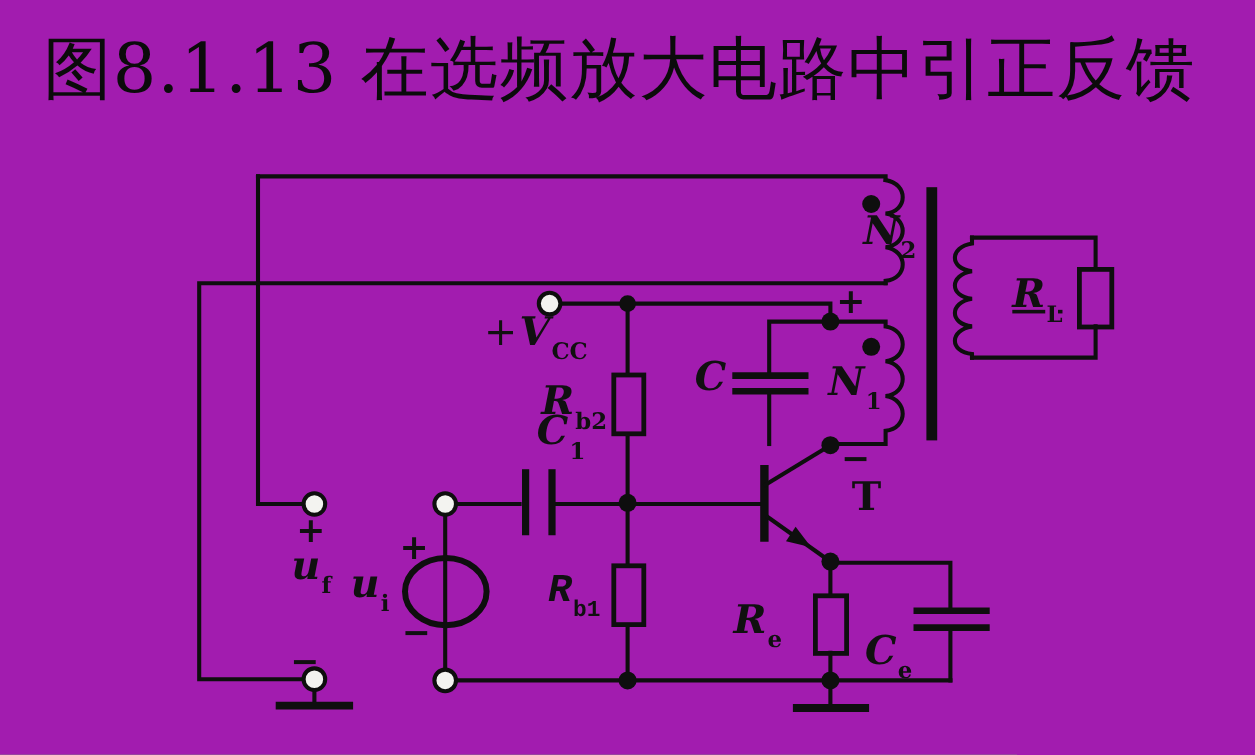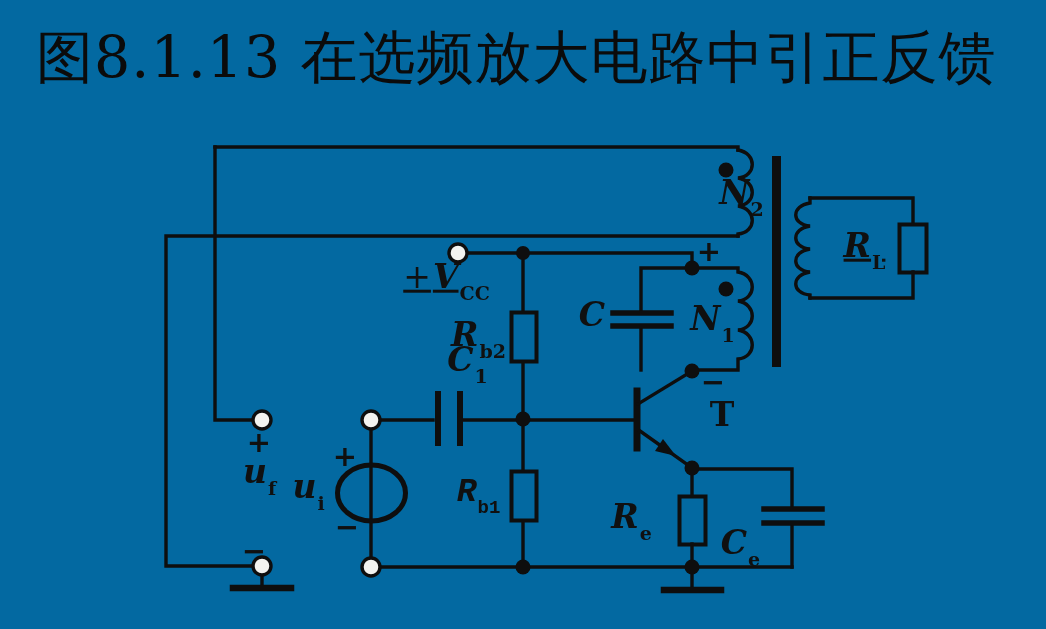--- a/index.html
+++ b/index.html
@@ -1,18 +1,18 @@
 <!DOCTYPE html>
 <html><head>
 <meta charset="utf-8">
 <style>
   html,body{margin:0;padding:0;background:#888;}
   .stage{
     position:relative;width:1046px;height:629px;overflow:hidden;
-    background:#0369a1;
+    background:#a21caf;
     font-family:"DejaVu Serif", serif;
     color:#0e0e0e;
   }
   .title{
     position:absolute;left:36px;top:20px;width:980px;
     font-size:57px;font-weight:500;letter-spacing:1px;
     color:#0b0b0b;white-space:nowrap;
   }
   svg{position:absolute;left:0;top:0;}
   .lbl{
@@ -150,21 +150,21 @@
         <circle cx="692" cy="567" r="7.5"></circle>
       </g>
 
       <g fill="#0e0e0e" stroke="none">
         <circle cx="726" cy="170" r="7.5"></circle>
         <circle cx="726" cy="289" r="7.5"></circle>
       </g>
     </g>
   </svg>
 
-  <div class="lbl" style="left:446px;top:279px;text-decoration:underline;"><span class="pfx">+</span><span>V</span><sub>CC</sub></div>
+  <div class="lbl" style="left:446px;top:279px;"><span class="pfx">+</span><span>V</span><sub>CC</sub></div>
   <div class="lbl" style="left:478px;top:337px;text-align:right;"><span>R</span><sub>b2</sub></div>
   <div class="lbl" style="left:445px;top:362px;margin-left:22px;"><span>C</span><sub>1</sub></div>
   <div class="lbl" style="left:478px;top:495px;font-family:Liberation Mono, monospace;"><span>R</span><sub>b1</sub></div>
   <div class="lbl" style="left:592px;top:317px;"><span>C</span><sub></sub></div>
   <div class="lbl" style="left:713px;top:195px;margin-left:28px;"><span>N</span><sub>2</sub></div>
   <div class="lbl" style="left:712px;top:321px;"><span>N</span><sub>1</sub></div>
   <div class="lbl" style="left:864px;top:248px;text-decoration:underline;"><span>R</span><sub>L</sub></div>
   <div class="lbl" style="left:631px;top:519px;"><span>R</span><sub>e</sub></div>
   <div class="lbl" style="left:740px;top:517px;margin-top:28px;"><span>C</span><sub>e</sub></div>
   <div class="lbl upright" style="left:722px;top:417px;"><span>T</span><sub></sub></div>

